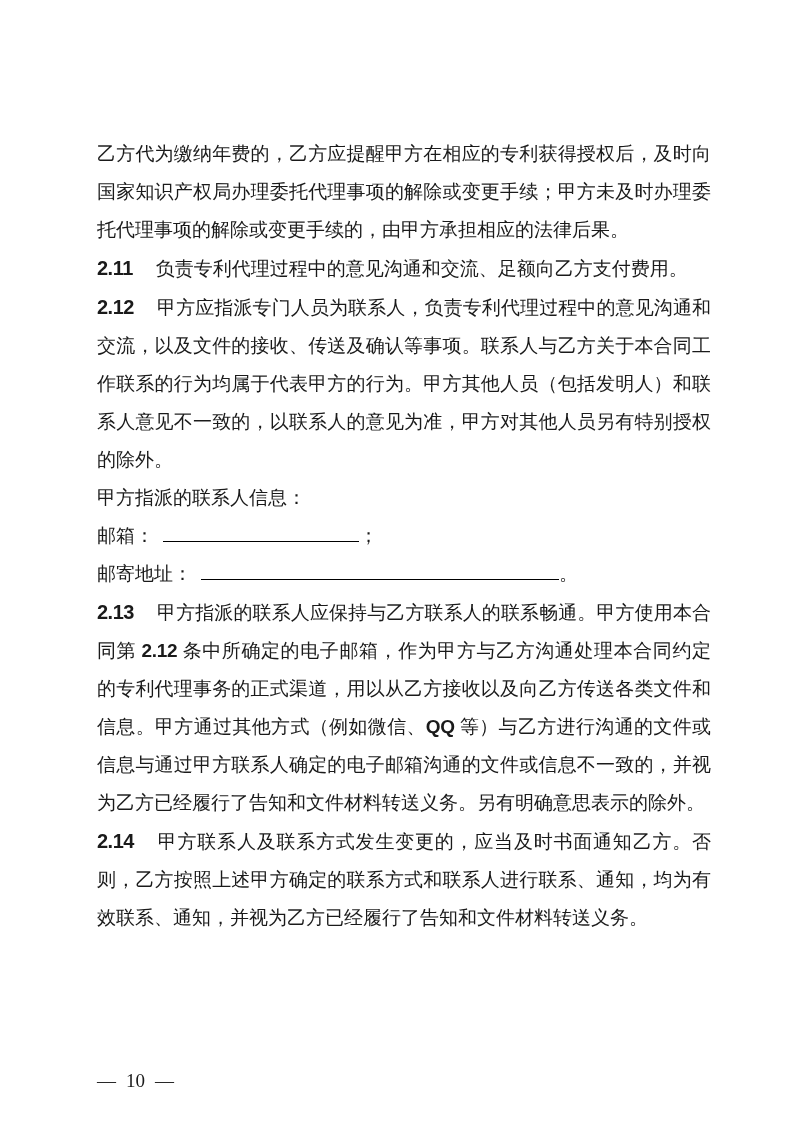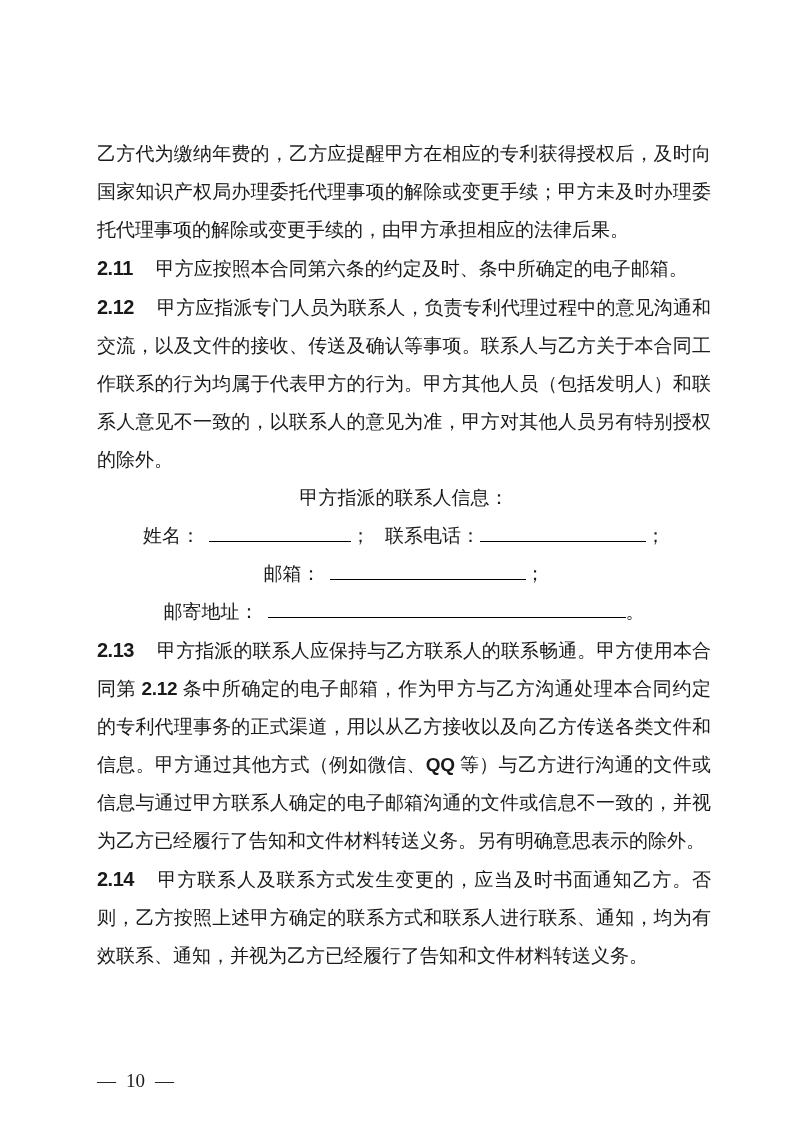--- a/index.html
+++ b/index.html
@@ -44,21 +44,21 @@
     white-space: nowrap;
   }
   
   .inline-bold {
     font-family: "Liberation Sans", "DejaVu Sans", sans-serif;
     font-weight: 800;
     font-size: 19px;
     letter-spacing: -0.3px;
   }
   .form-line {
-    text-align: center;
+    text-align: left;
   }
   .blank {
     display: inline-block;
     border-bottom: 1.5px solid #000;
     height: 1.02em;
     vertical-align: baseline;
   }
   .blank-name    { width: 142px; margin-left: 9px; }
   .blank-phone   { width: 166px; }
   .blank-email   { width: 196px; margin-left: 9px; }
@@ -80,27 +80,26 @@
 </style>
 </head>
 <body>
 
 <div class="page">
 
   <main class="content">
 
     <p class="para">乙方代为缴纳年费的，乙方应提醒甲方在相应的专利获得授权后，及时向国家知识产权局办理委托代理事项的解除或变更手续；甲方未及时办理委托代理事项的解除或变更手续的，由甲方承担相应的法律后果。</p>
 
-    <p class="para"><span class="clause-num">2.11</span><span>甲方应按照本合同第六条的约定及时、条中所确定的电子邮箱。</span></p>
+    <p class="para"><span class="clause-num">2.11</span><span>负责专利代理过程中的意见沟通和交流、足额向乙方支付费用。</span></p>
 
     <p class="para"><span class="clause-num">2.12</span><span>甲方应指派专门人员为联系人，负责专利代理过程中的意见沟通和交流，以及文件的接收、传送及确认等事项。联系人与乙方关于本合同工作联系的行为均属于代表甲方的行为。甲方其他人员（包括发明人）和联系人意见不一致的，以联系人的意见为准，甲方对其他人员另有特别授权的除外。</span></p>
 
     <p class="para form-line">甲方指派的联系人信息：</p>
 
-    <p class="para form-line"><span>姓名：</span><span class="blank blank-name"></span><span>；</span><span class="phone-label">联系电话：</span><span class="blank blank-phone"></span><span>；</span></p>
 
     <p class="para form-line"><span>邮箱：</span><span class="blank blank-email"></span><span>；</span></p>
 
     <p class="para form-line"><span>邮寄地址：</span><span class="blank blank-address"></span><span>。</span></p>
 
     <p class="para"><span class="clause-num">2.13</span><span>甲方指派的联系人应保持与乙方联系人的联系畅通。甲方使用本合同第 </span><span class="inline-bold">2.12</span><span> 条中所确定的电子邮箱，作为甲方与乙方沟通处理本合同约定的专利代理事务的正式渠道，用以从乙方接收以及向乙方传送各类文件和信息。甲方通过其他方式（例如微信、</span><span class="inline-bold">QQ</span><span> 等）与乙方进行沟通的文件或信息与通过甲方联系人确定的电子邮箱沟通的文件或信息不一致的，并视为乙方已经履行了告知和文件材料转送义务。另有明确意思表示的除外。</span></p>
 
     <p class="para"><span class="clause-num">2.14</span><span>甲方联系人及联系方式发生变更的，应当及时书面通知乙方。否则，乙方按照上述甲方确定的联系方式和联系人进行联系、通知，均为有效联系、通知，并视为乙方已经履行了告知和文件材料转送义务。</span></p>
 
   </main>

